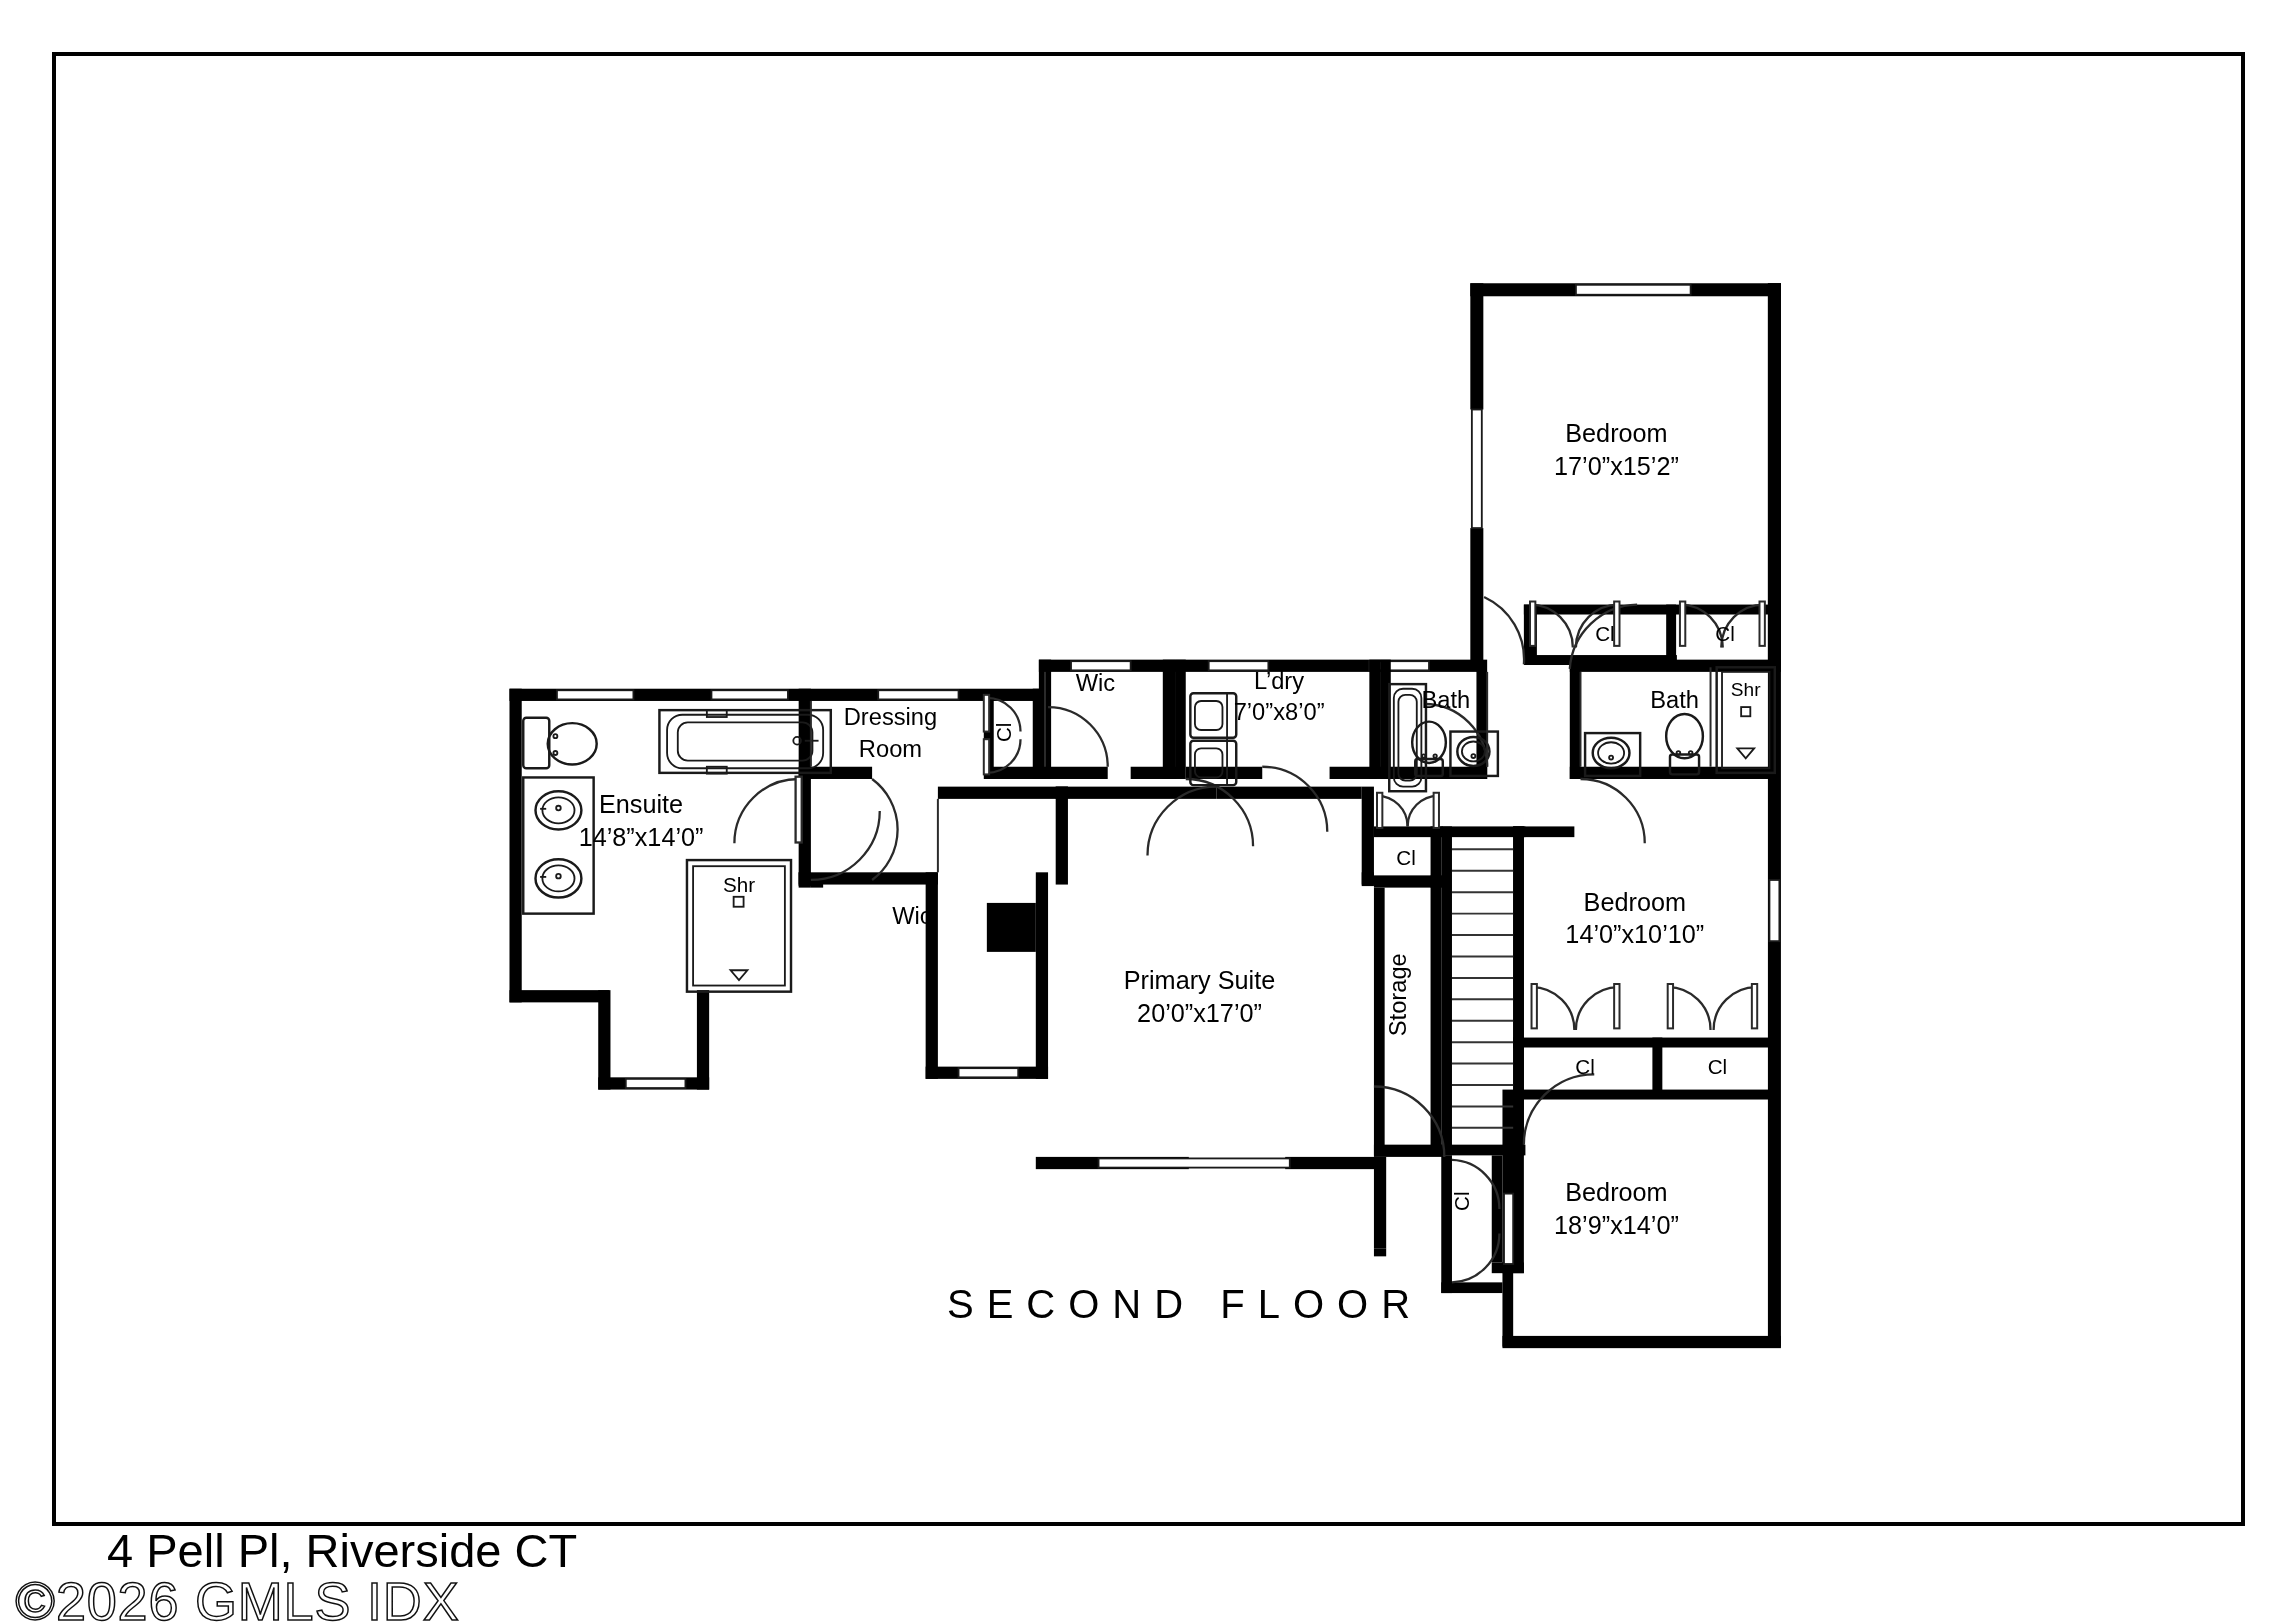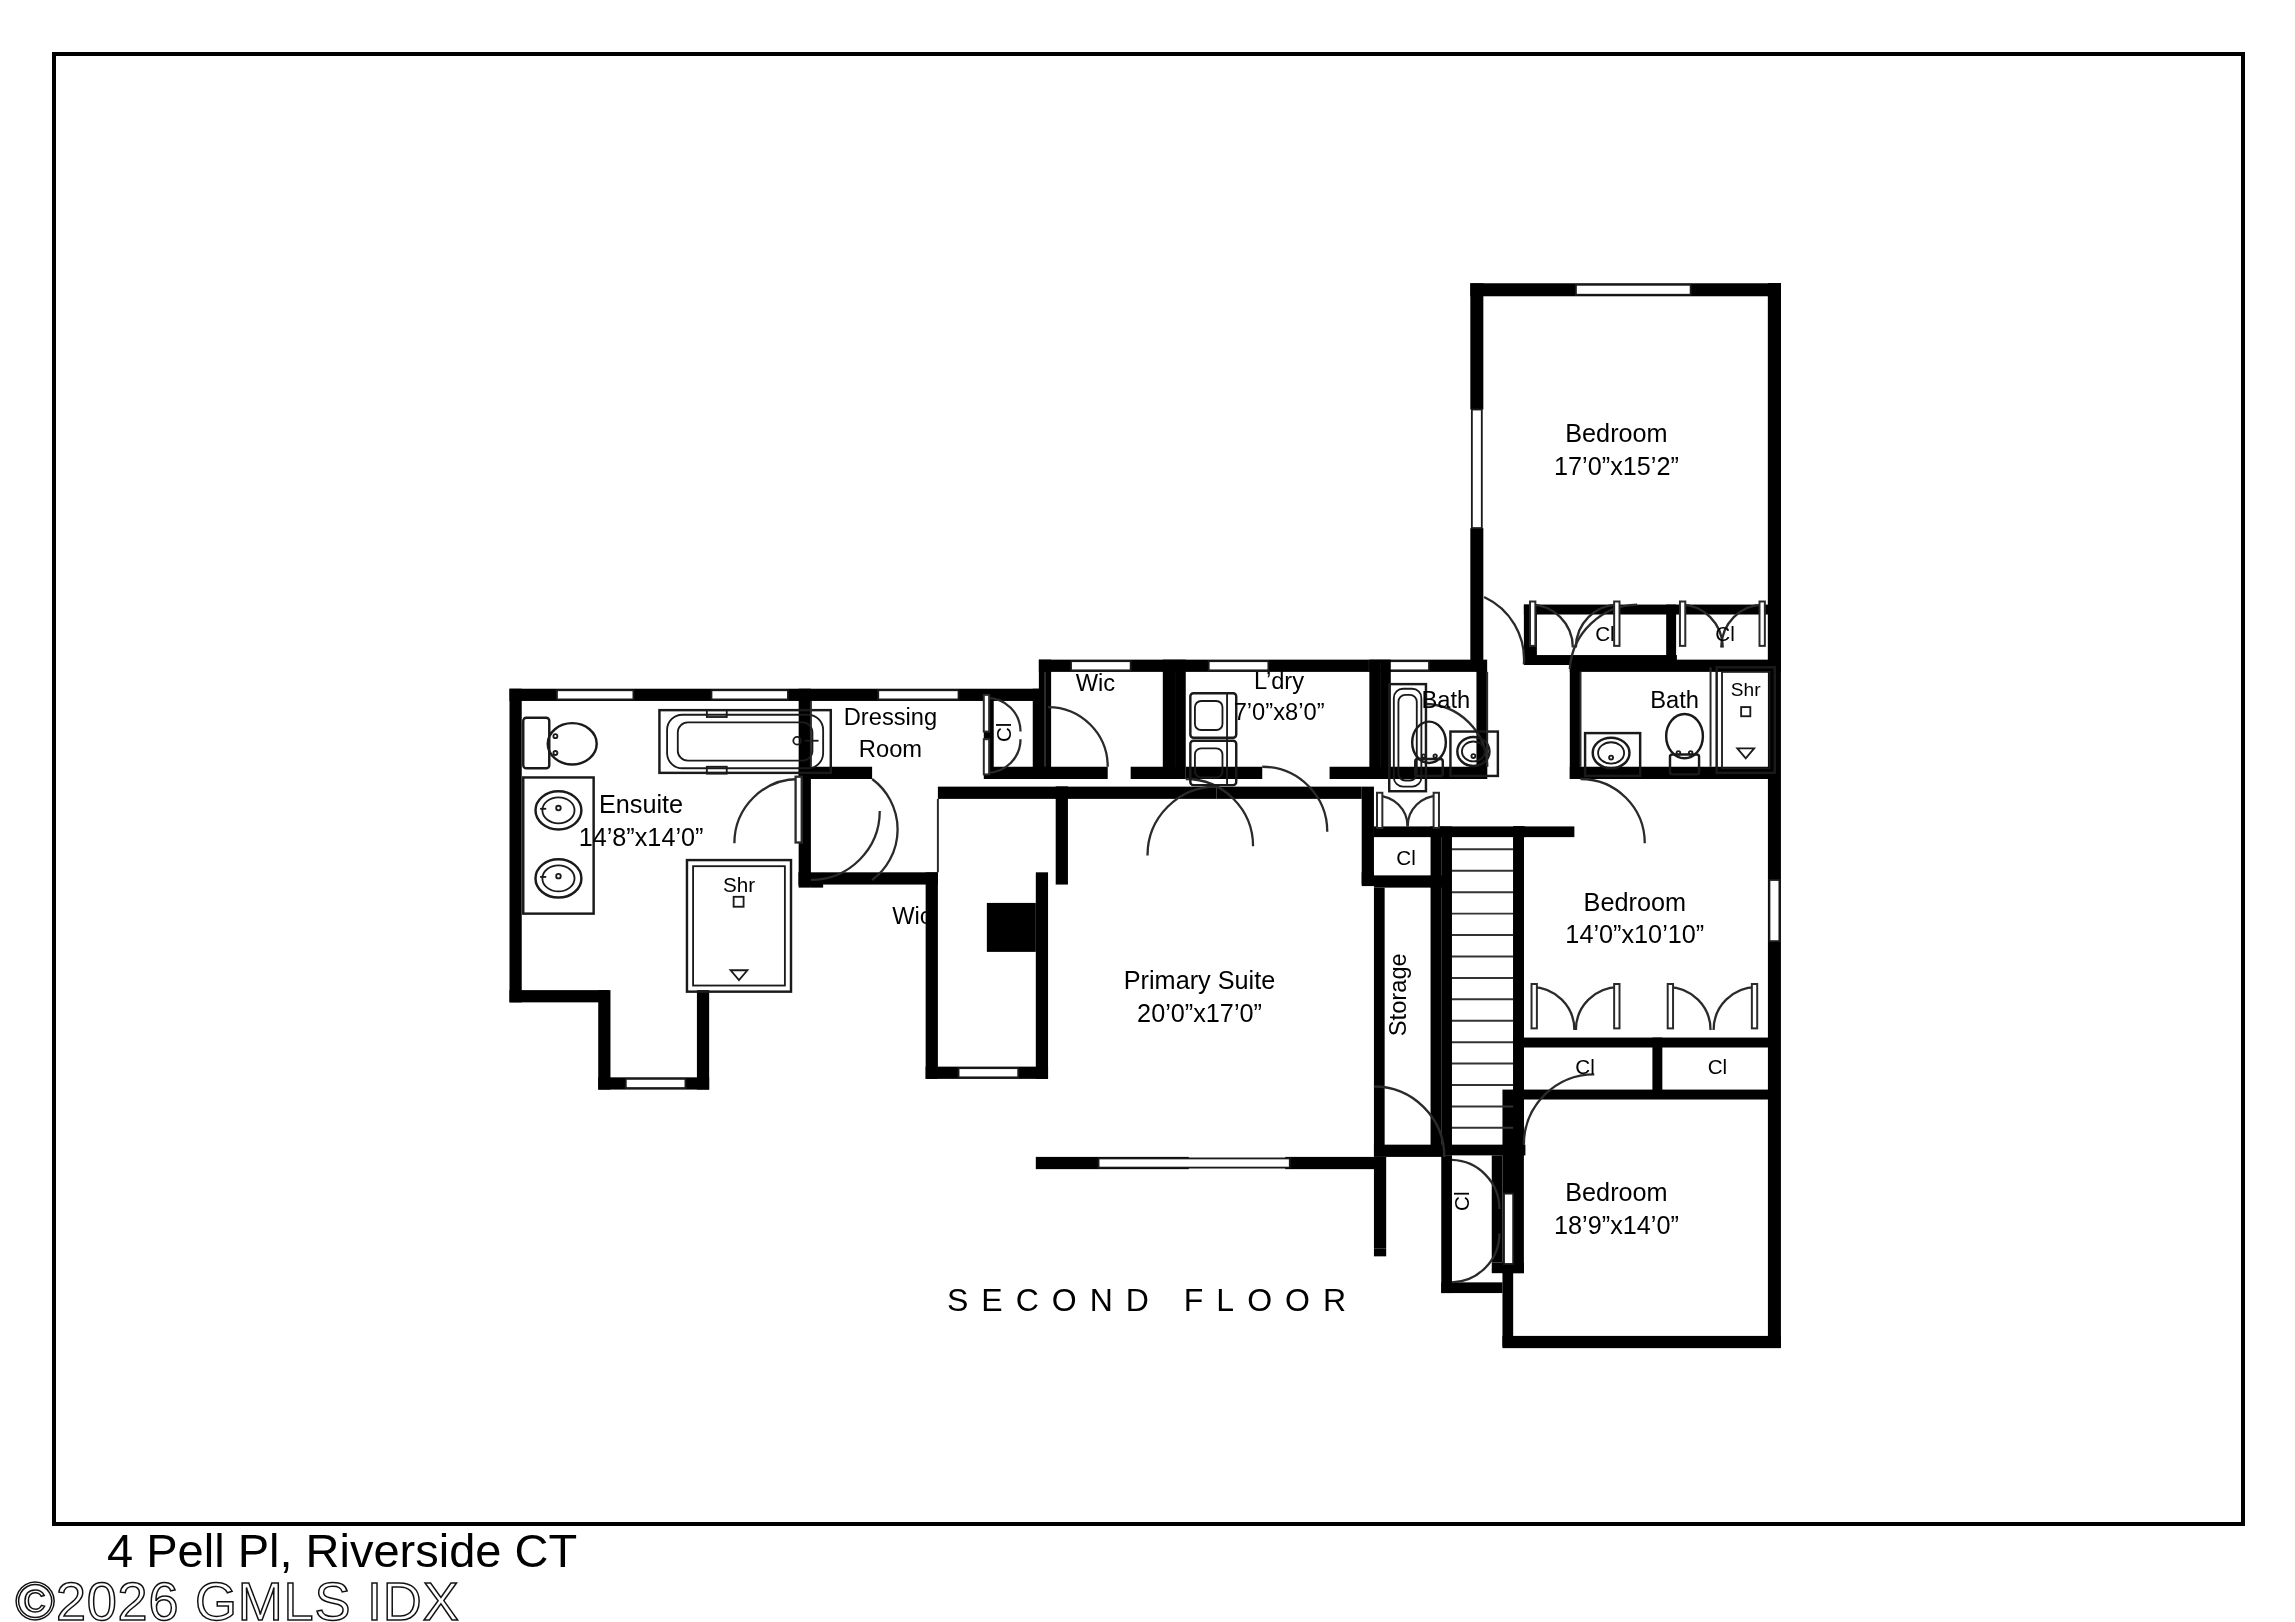--- a/index.html
+++ b/index.html
@@ -10,21 +10,21 @@
          border:4.6px solid #000;box-sizing:border-box;background:#fff;}
 
   #plan{position:absolute;left:0;top:0;width:2104px;height:1623px;}
   #plan svg{display:block;}
 
   .ttl{position:absolute;font-weight:400;white-space:nowrap;}
   #addr{left:107px;top:1523px;font-size:47px;letter-spacing:0px;}
   #wm{left:15.3px;top:1538px;font-size:54px;letter-spacing:0.8px;
       color:transparent;-webkit-text-stroke:1.5px #111;
       text-shadow:0 0 0 rgba(0,0,0,0);margin-top:32px;}
-  #floorlbl{left:947px;top:1282px;font-size:32px;letter-spacing:13px;}
+  #floorlbl{left:947px;top:1282px;font-size:40px;letter-spacing:13px;}
 </style>
 </head>
 <body>
 
 <div id="frame"></div>
 
 <div id="plan">
 <svg width="2295" height="1623" viewBox="0 0 3000 2121" xmlns="http://www.w3.org/2000/svg">
   <defs>
     <style>

